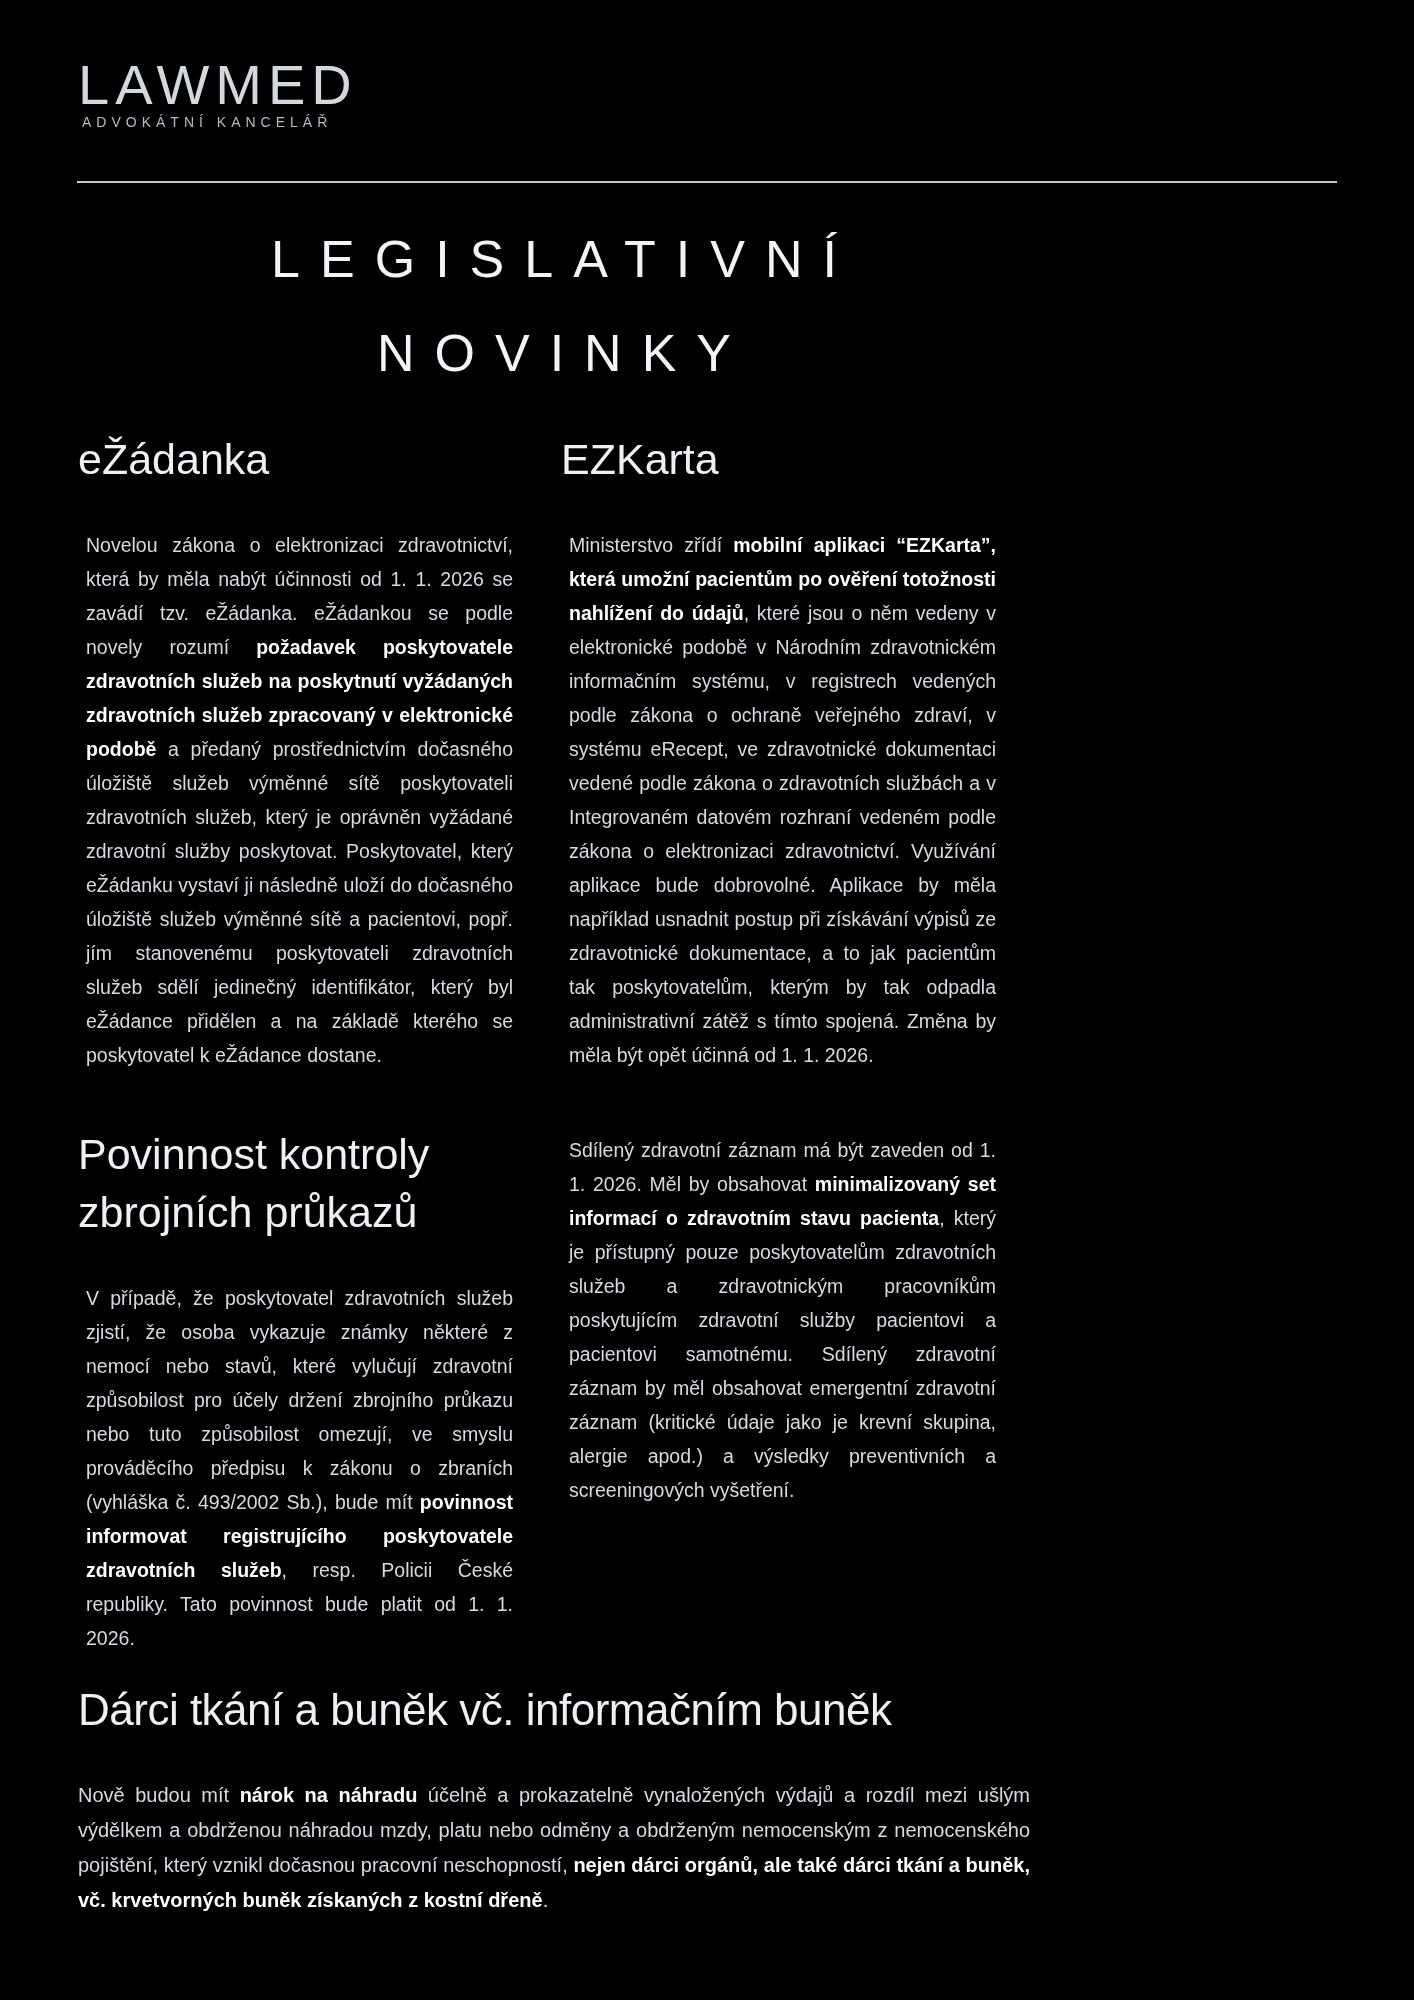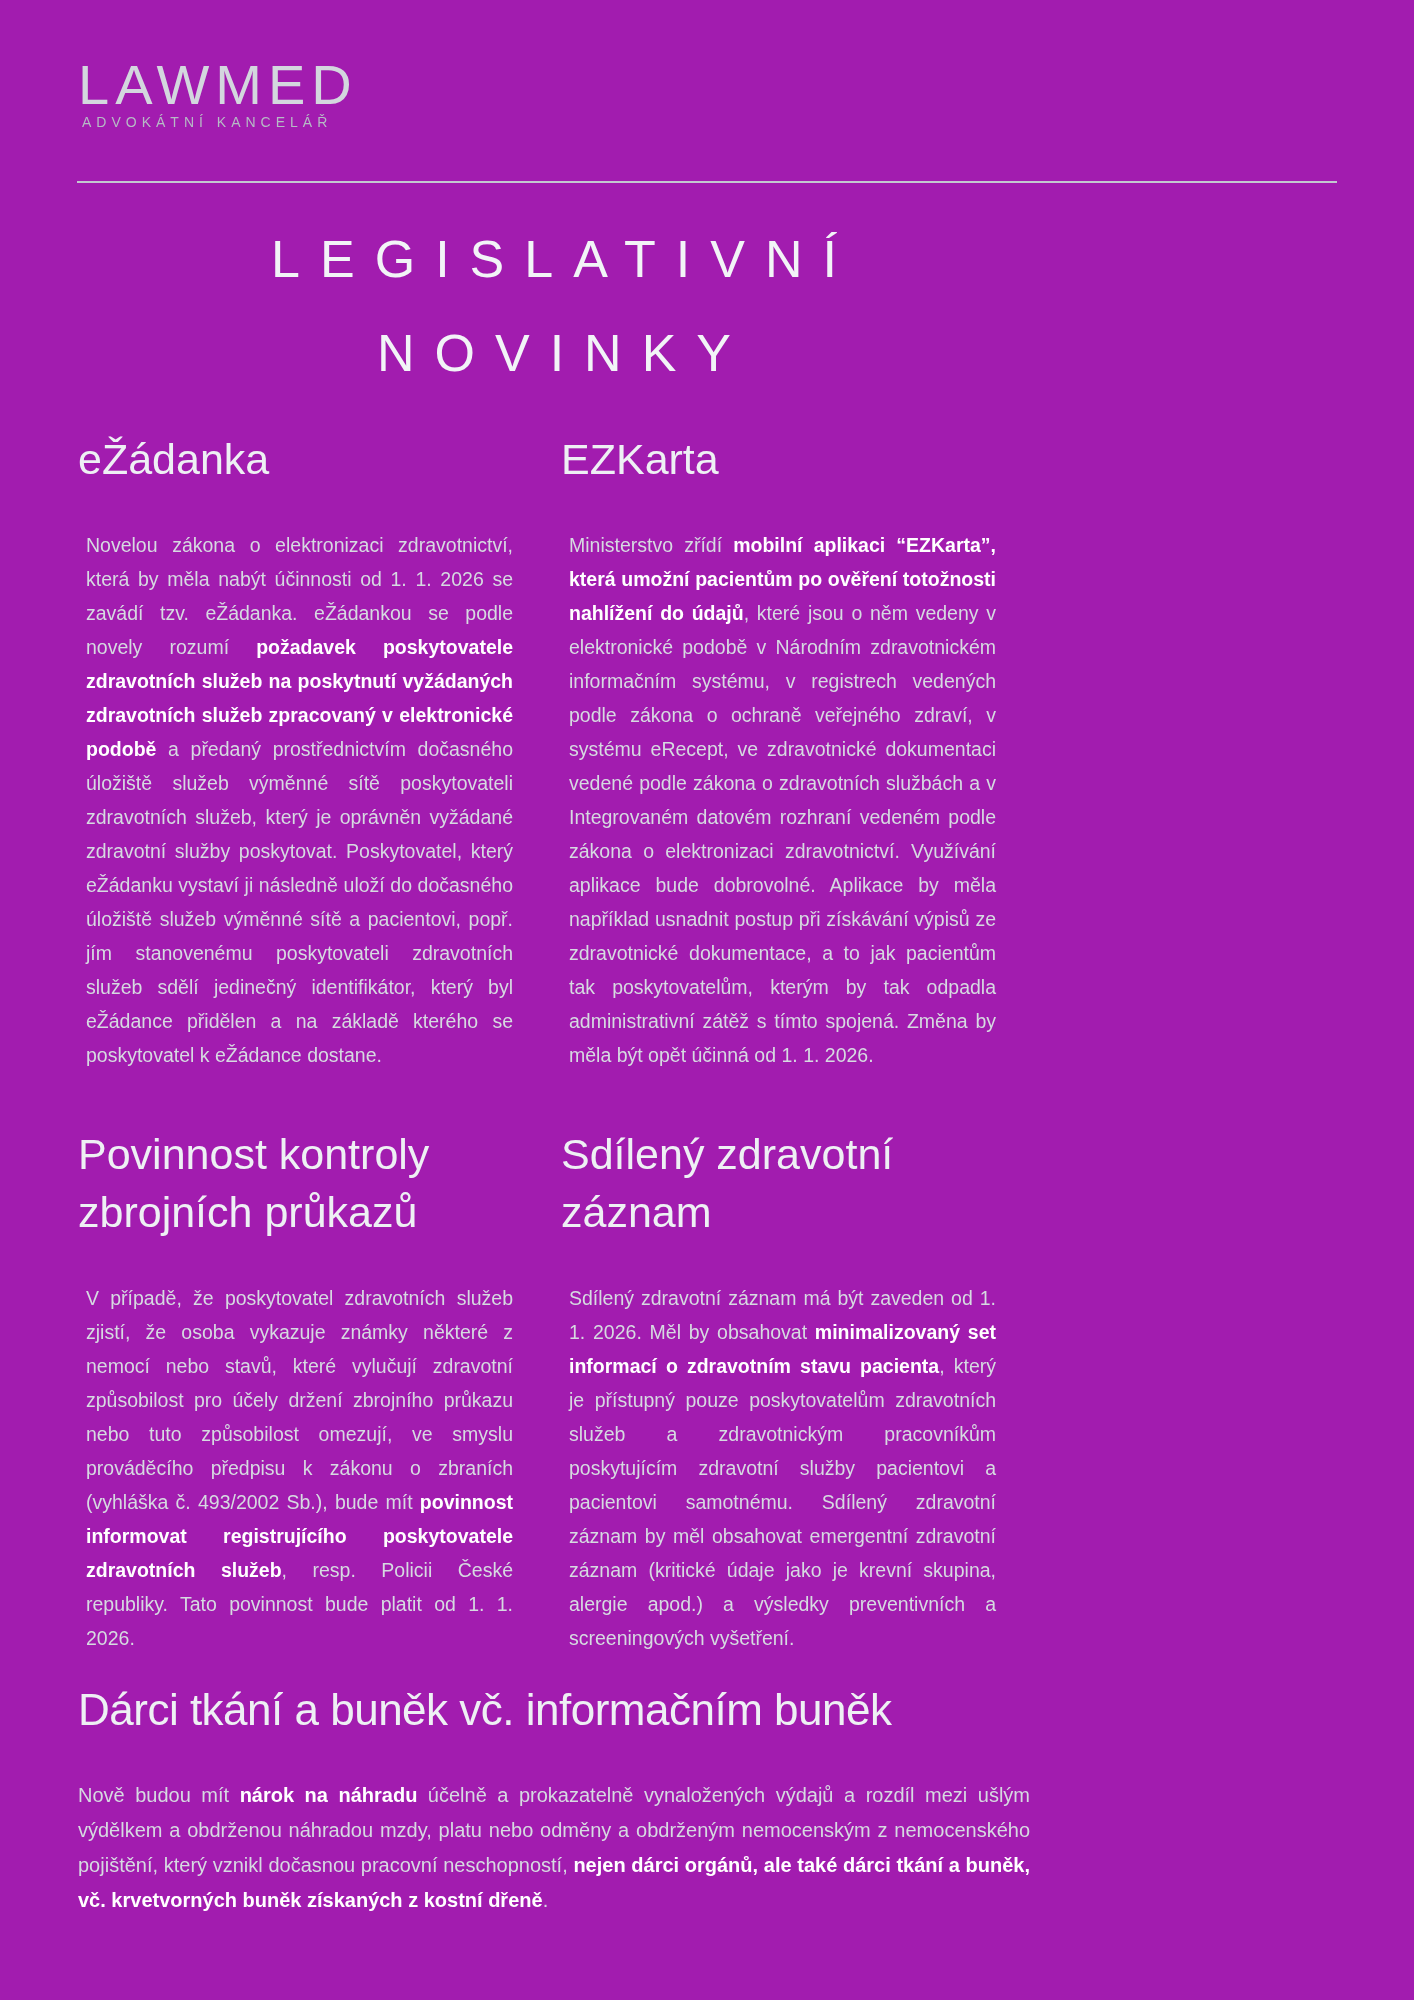--- a/index.html
+++ b/index.html
@@ -11,21 +11,21 @@
     height: 2000px;
     background: #293247;
     font-family: "Liberation Sans", sans-serif;
     color: #d6dae1;
     overflow: hidden;
   }
   .page {
     position: relative;
     width: 1414px;
     height: 2000px;
-    background: #a21caf;
+    background: #000000;
   }
 
   
   .logo {
     position: absolute;
     left: 78px;
     top: 56px;
   }
   .logo-main {
     font-size: 56px;
@@ -152,21 +152,20 @@
       <p><span>Ministerstvo zřídí </span><span class="b">mobilní aplikaci “EZKarta”, která umožní pacientům po ověření totožnosti nahlížení do údajů</span><span>, které jsou o něm vedeny v elektronické podobě v Národním zdravotnickém informačním systému, v registrech vedených podle zákona o ochraně veřejného zdraví, v systému eRecept, ve zdravotnické dokumentaci vedené podle zákona o zdravotních službách a v Integrovaném datovém rozhraní vedeném podle zákona o elektronizaci zdravotnictví. Využívání aplikace bude dobrovolné. Aplikace by měla například usnadnit postup při získávání výpisů ze zdravotnické dokumentace, a to jak pacientům tak poskytovatelům, kterým by tak odpadla administrativní zátěž s tímto spojená. Změna by měla být opět účinná od 1. 1. 2026.</span></p>
     </div>
   </div>
 
   <div class="row row2">
     <div class="article">
       <h2>Povinnost kontroly zbrojních průkazů</h2>
       <p><span>V případě, že poskytovatel zdravotních služeb zjistí, že osoba vykazuje známky některé z nemocí nebo stavů, které vylučují zdravotní způsobilost pro účely držení zbrojního průkazu nebo tuto způsobilost omezují, ve smyslu prováděcího předpisu k zákonu o zbraních (vyhláška č. 493/2002 Sb.), bude mít </span><span class="b">povinnost informovat registrujícího poskytovatele zdravotních služeb</span><span>, resp. Policii České republiky. Tato povinnost bude platit od 1. 1. 2026.</span></p>
     </div>
     <div class="article">
-      <h2>Sdílený zdravotní záznam</h2>
       <p><span>Sdílený zdravotní záznam má být zaveden od 1. 1. 2026. Měl by obsahovat </span><span class="b">minimalizovaný set informací o zdravotním stavu pacienta</span><span>, který je přístupný pouze poskytovatelům zdravotních služeb a zdravotnickým pracovníkům poskytujícím zdravotní služby pacientovi a pacientovi samotnému. Sdílený zdravotní záznam by měl obsahovat emergentní zdravotní záznam (kritické údaje jako je krevní skupina, alergie apod.) a výsledky preventivních a screeningových vyšetření.</span></p>
     </div>
   </div>
 
   <div class="bottom-section">
     <h2>Dárci tkání a buněk vč. informačním buněk</h2>
     <p><span>Nově budou mít </span><span class="b">nárok na náhradu</span><span> účelně a prokazatelně vynaložených výdajů a rozdíl mezi ušlým výdělkem a obdrženou náhradou mzdy, platu nebo odměny a obdrženým nemocenským z nemocenského pojištění, který vznikl dočasnou pracovní neschopností, </span><span class="b">nejen dárci orgánů, ale také dárci tkání a buněk, vč. krvetvorných buněk získaných z kostní dřeně</span><span>.</span></p>
   </div>
 
 </div>

